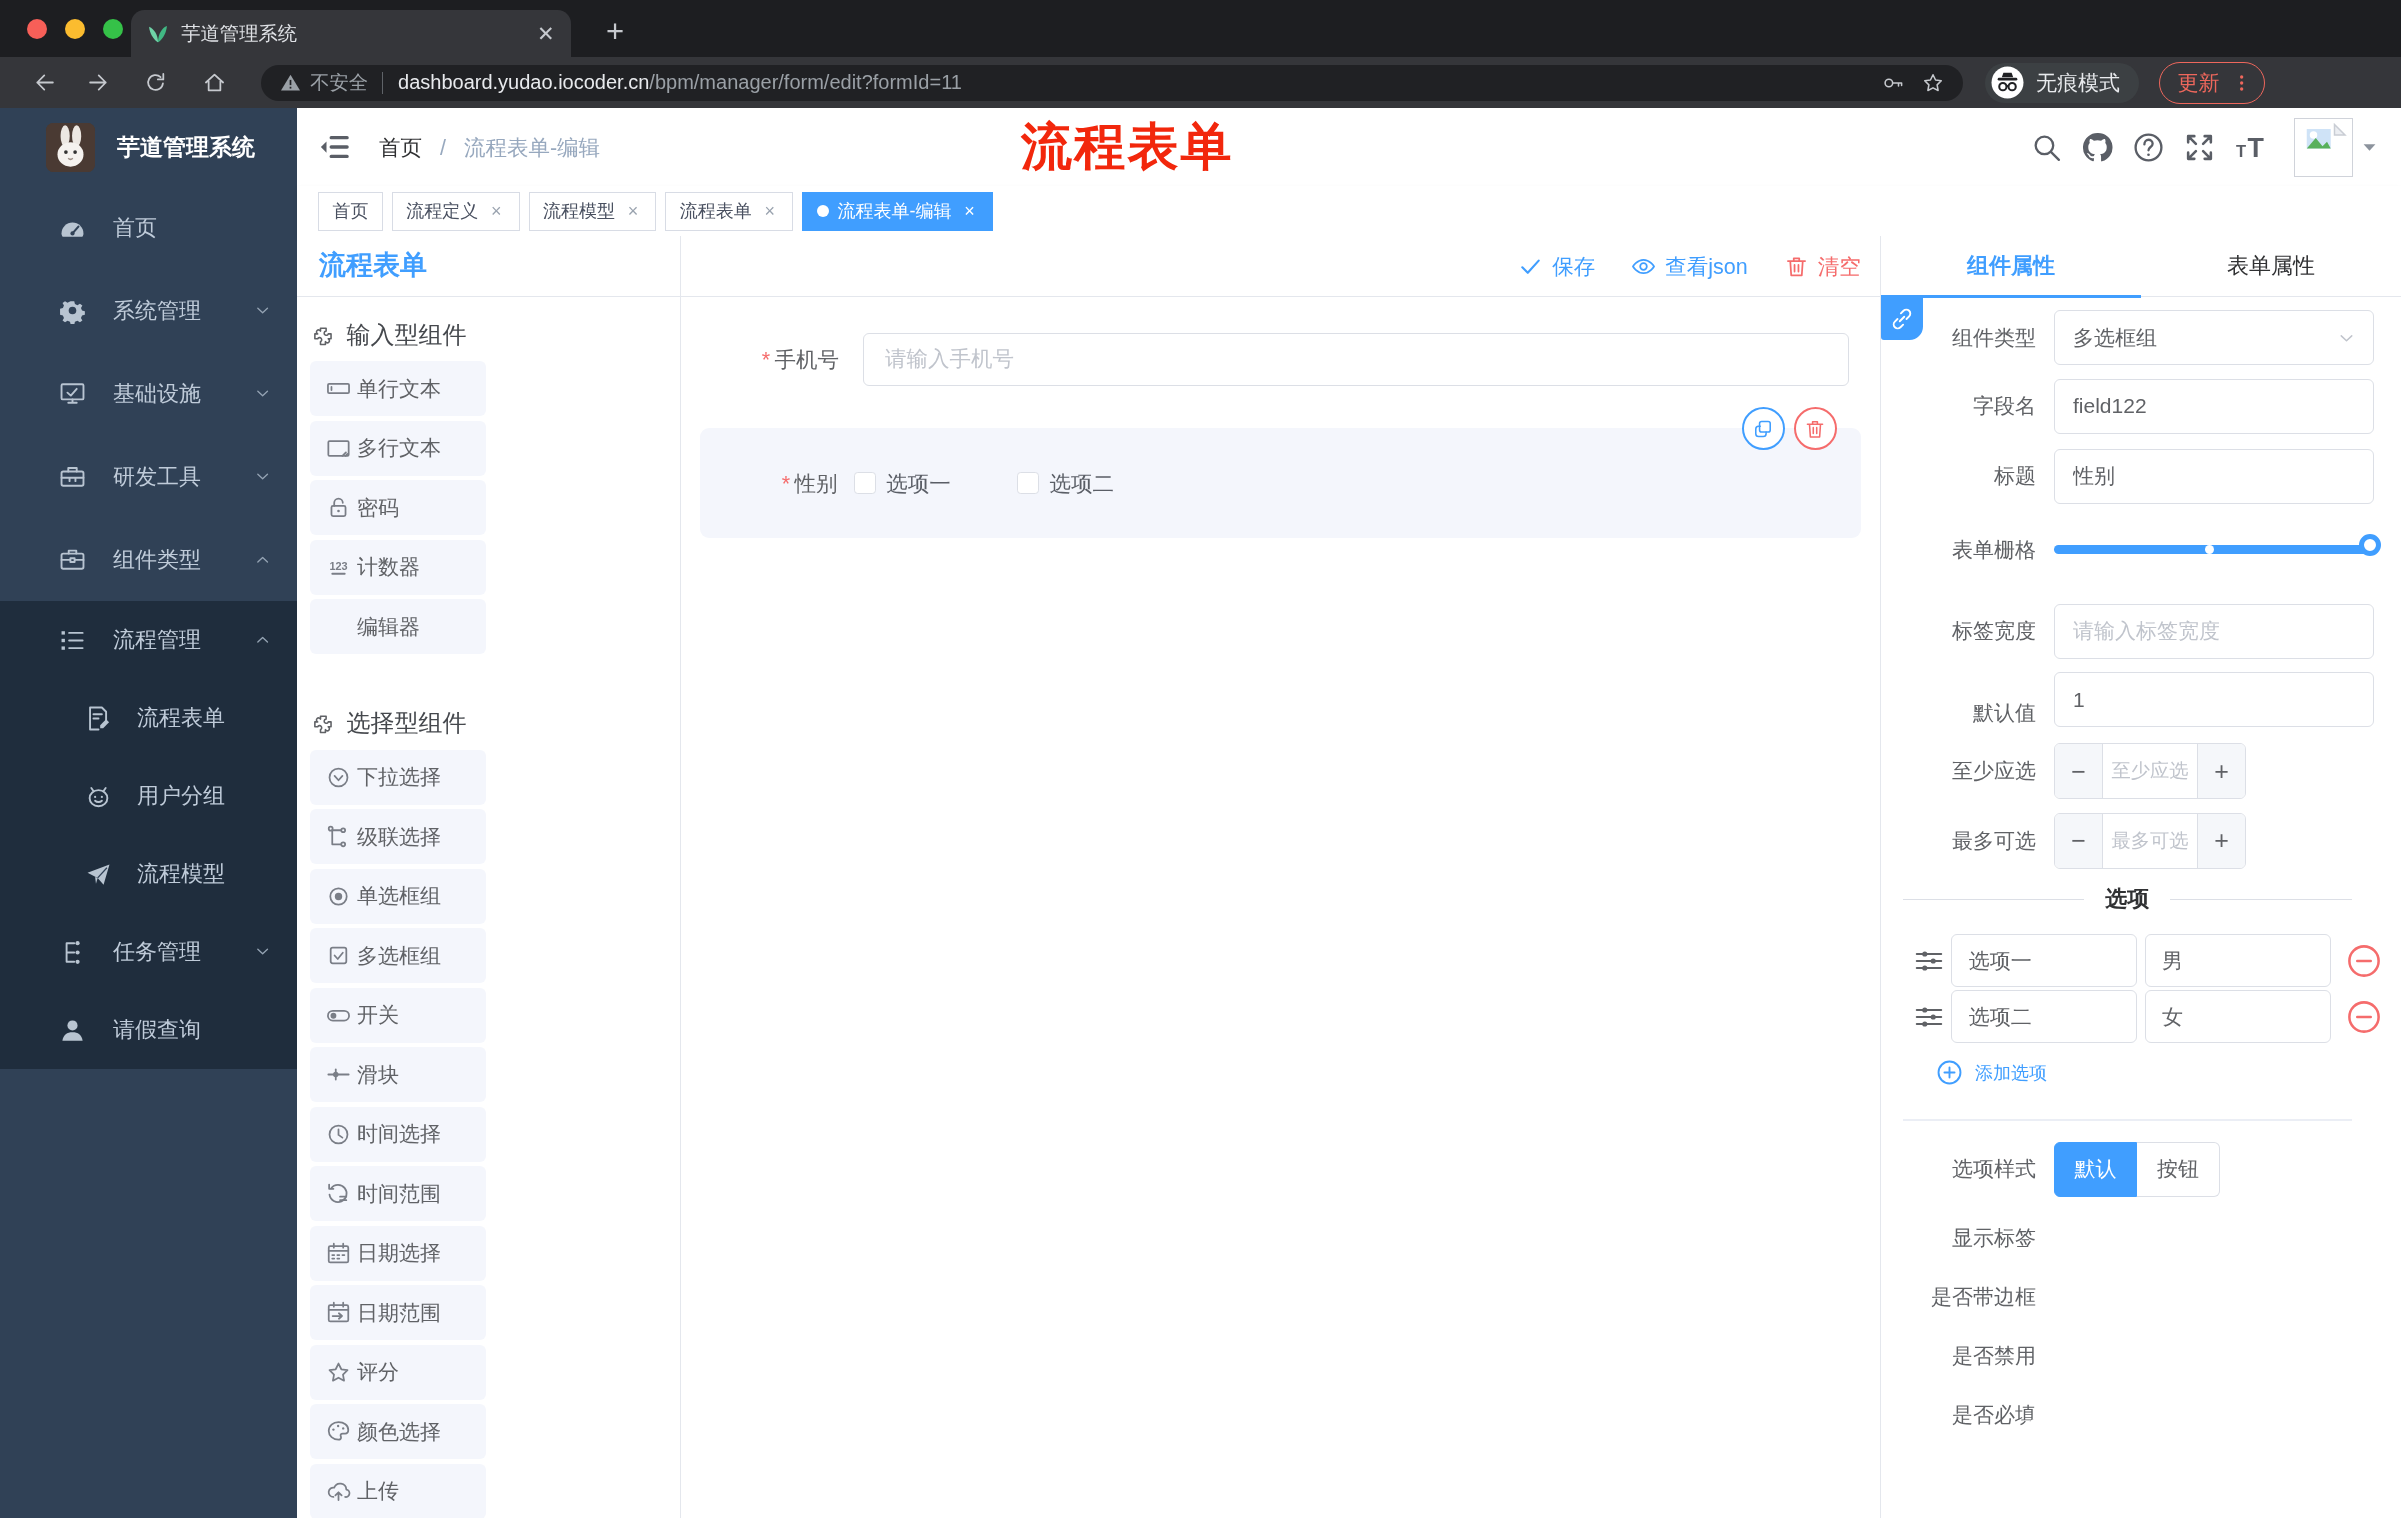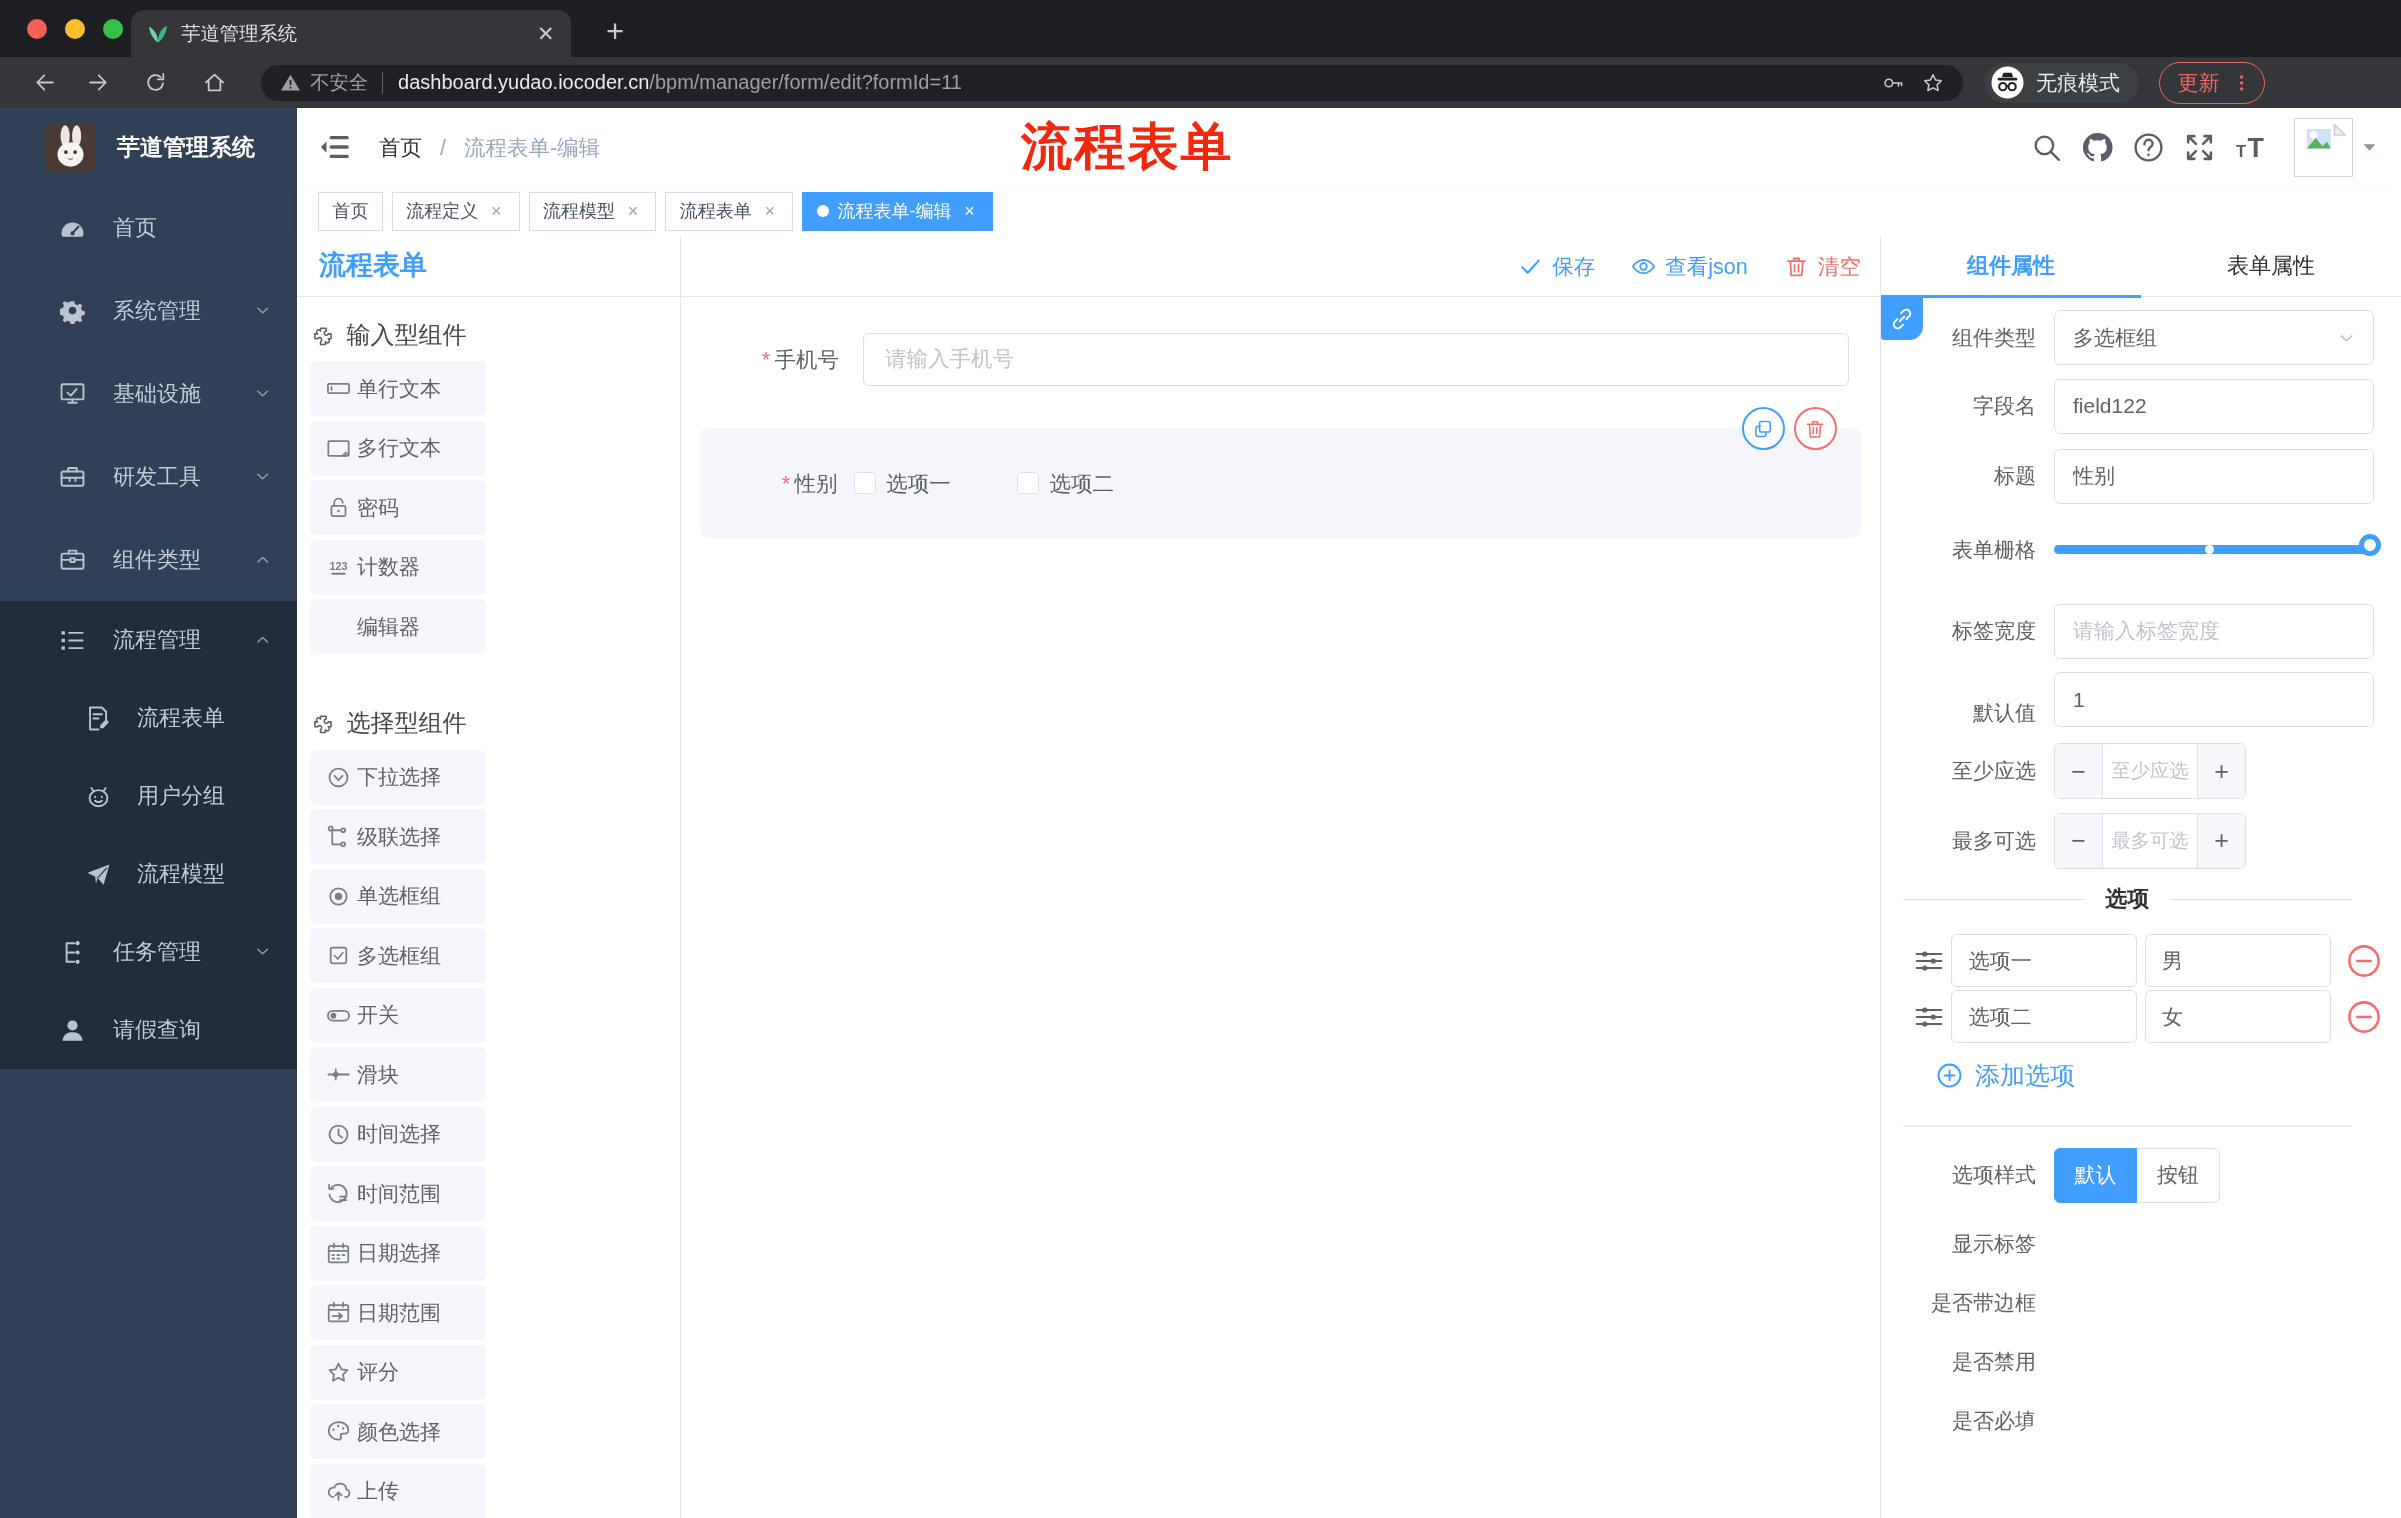--- a/index.html
+++ b/index.html
@@ -133,21 +133,21 @@
   .st-inp { flex:1; border:none; outline:none; text-align:center; font-size:19.3px; color:#606266; min-width:0; font-family:inherit; }
   .st-inp::placeholder { color:#c0c4cc; }
   .divider { display:flex; align-items:center; margin:15px 22px 0 22px; height:31px; }
   .divider .dl { flex:1; height:1.5px; background:#dcdfe6; }
   .divider .dt { padding:0 21px; color:#303133; font-size:22px; font-weight:bold; white-space:nowrap; }
   .opt-row { display:flex; align-items:center; margin-top:19.3px; padding-left:33px; gap:7.4px; }
   .opt-row + .opt-row { margin-top:3px; }
   .drag { width:30px; height:30px; color:#606266; flex:none; cursor:grab; }
   .opt-inp { width:186px; height:53px; border:1.5px solid #dcdfe6; border-radius:6px; padding:0 16.3px; font-size:21px; color:#606266; outline:none; font-family:inherit; }
   .opt-del { width:36px; height:36px; color:#f56c6c; margin-left:7.4px; flex:none; cursor:pointer; }
-  .add-opt { display:flex; align-items:center; gap:12px; color:#409eff; font-size:25px; margin:16.3px 0 0 55px; cursor:pointer; }
+  .add-opt { display:flex; align-items:center; gap:12px; color:#409eff; font-size:18px; margin:16.3px 0 0 55px; cursor:pointer; }
   .add-opt .pi { width:27px; height:27px; }
   .hr2 { height:1.5px; background:#ebeef5; margin:33px 22px 0 22px; }
   .rp-row.r-style { margin-top:21px;font-family:Liberation Mono, monospace; }
   .segmented { display:flex; height:55px; }
   .seg { width:83px; display:flex; align-items:center; justify-content:center; font-size:21px; cursor:pointer; }
   .seg.on { background:#409eff; color:#fff; border:1.5px solid #409eff; border-radius:6px 0 0 6px; }
   .seg.offs { background:#fff; color:#606266; border:1.5px solid #dcdfe6; border-left:none; border-radius:0 6px 6px 0; }
   .rp-row.r-toggle1 { margin-top:27px; } .rp-row.r-toggle { margin-top:31px; }
   .switch { width:61px; height:31px; border-radius:15.6px; background:#dcdfe6; position:relative; cursor:pointer; }
   .switch::after { content:""; position:absolute; left:3px; top:3px; width:25px; height:25px; border-radius:50%; background:#fff; }

